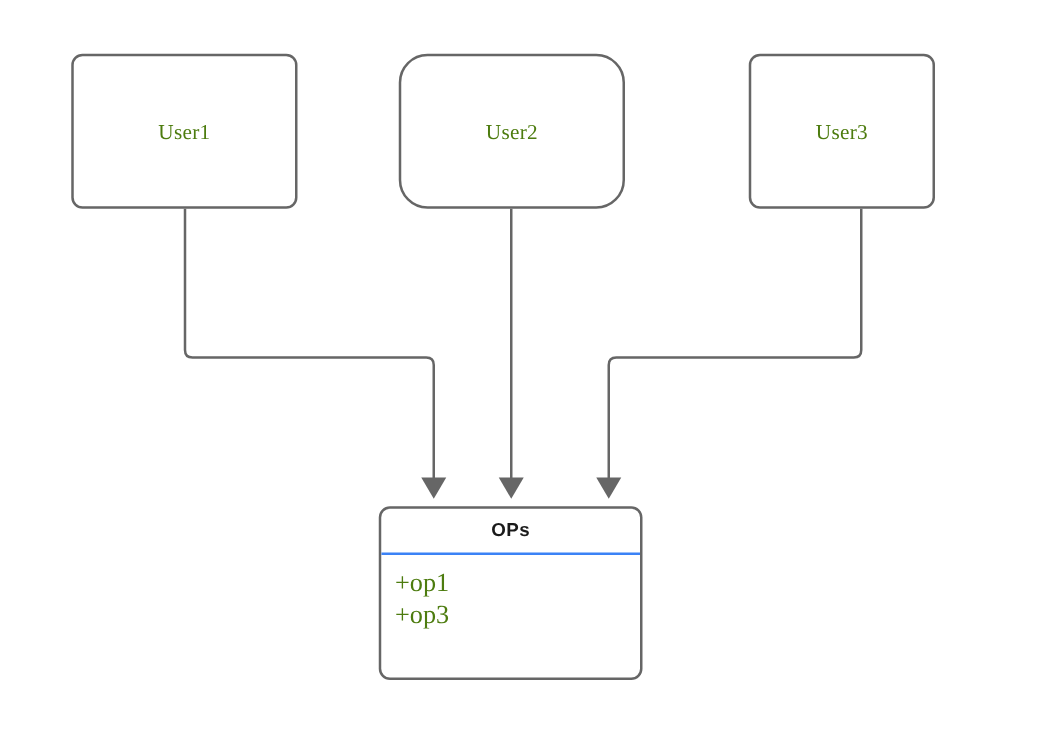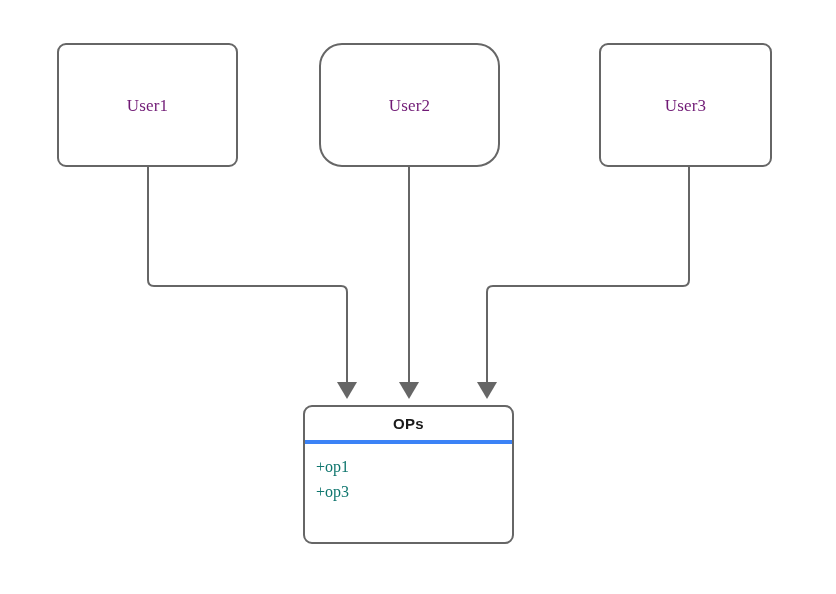--- a/index.html
+++ b/index.html
@@ -31,55 +31,55 @@
     border: 2px solid #666666;
     border-radius: 9px;
     background: #ffffff;
     display: flex;
     align-items: center;
     justify-content: center;
   }
   .actor-label {
     font-family: "Liberation Serif", "DejaVu Serif", serif;
     font-size: 17px;
-    color: #701a75;
+    color: #4d7c0f;
     letter-spacing: 0.2px;
     line-height: 1;
   }
   .class-box {
     position: absolute;
     box-sizing: border-box;
     border: 2px solid #666666;
     border-radius: 9px;
     background: #ffffff;
     overflow: hidden;
   }
   .class-title-bar {
     box-sizing: border-box;
     height: 37px;
-    border-bottom: 4px solid #3b82f6;
+    border-bottom: 2px solid #3b82f6;
     display: flex;
     align-items: center;
     justify-content: center;
   }
   .class-title {
     font-family: "Liberation Sans", "DejaVu Sans", sans-serif;
     font-size: 15px;
     font-weight: bold;
     color: #1a1a1a;
     letter-spacing: 0.3px;
     line-height: 1;
   }
   .class-ops {
     padding: 10px 0 0 11px;
   }
   .op-item {
     font-family: "Liberation Serif", "DejaVu Serif", serif;
-    font-size: 16px;
-    color: #0f766e;
+    font-size: 21px;
+    color: #4d7c0f;
     line-height: 25px;
     white-space: nowrap;
   }
 </style>
 </head>
 <body>
 
 <div id="canvas">
 
   <svg id="edges" viewBox="0 0 836 594" width="836" height="594" xmlns="http://www.w3.org/2000/svg">
@@ -96,21 +96,21 @@
   </svg>
 
   <div class="actor-box" style="left:57px; top:43px; width:181px; height:124px;">
     <span class="actor-label">User1</span>
   </div>
 
   <div class="actor-box" style="left:319px; top:43px; width:181px; height:124px;border-radius:23px;">
     <span class="actor-label">User2</span>
   </div>
 
-  <div class="actor-box" style="left:599px; top:43px; width:173px; height:124px;">
+  <div class="actor-box" style="left:599px; top:43px; width:149px; height:124px;">
     <span class="actor-label">User3</span>
   </div>
 
   <div class="class-box" style="left:303px; top:405px; width:211px; height:139px;">
     <div class="class-title-bar">
       <span class="class-title">OPs</span>
     </div>
     <div class="class-ops">
       <div class="op-item">+op1</div>
       <div class="op-item">+op3</div>

